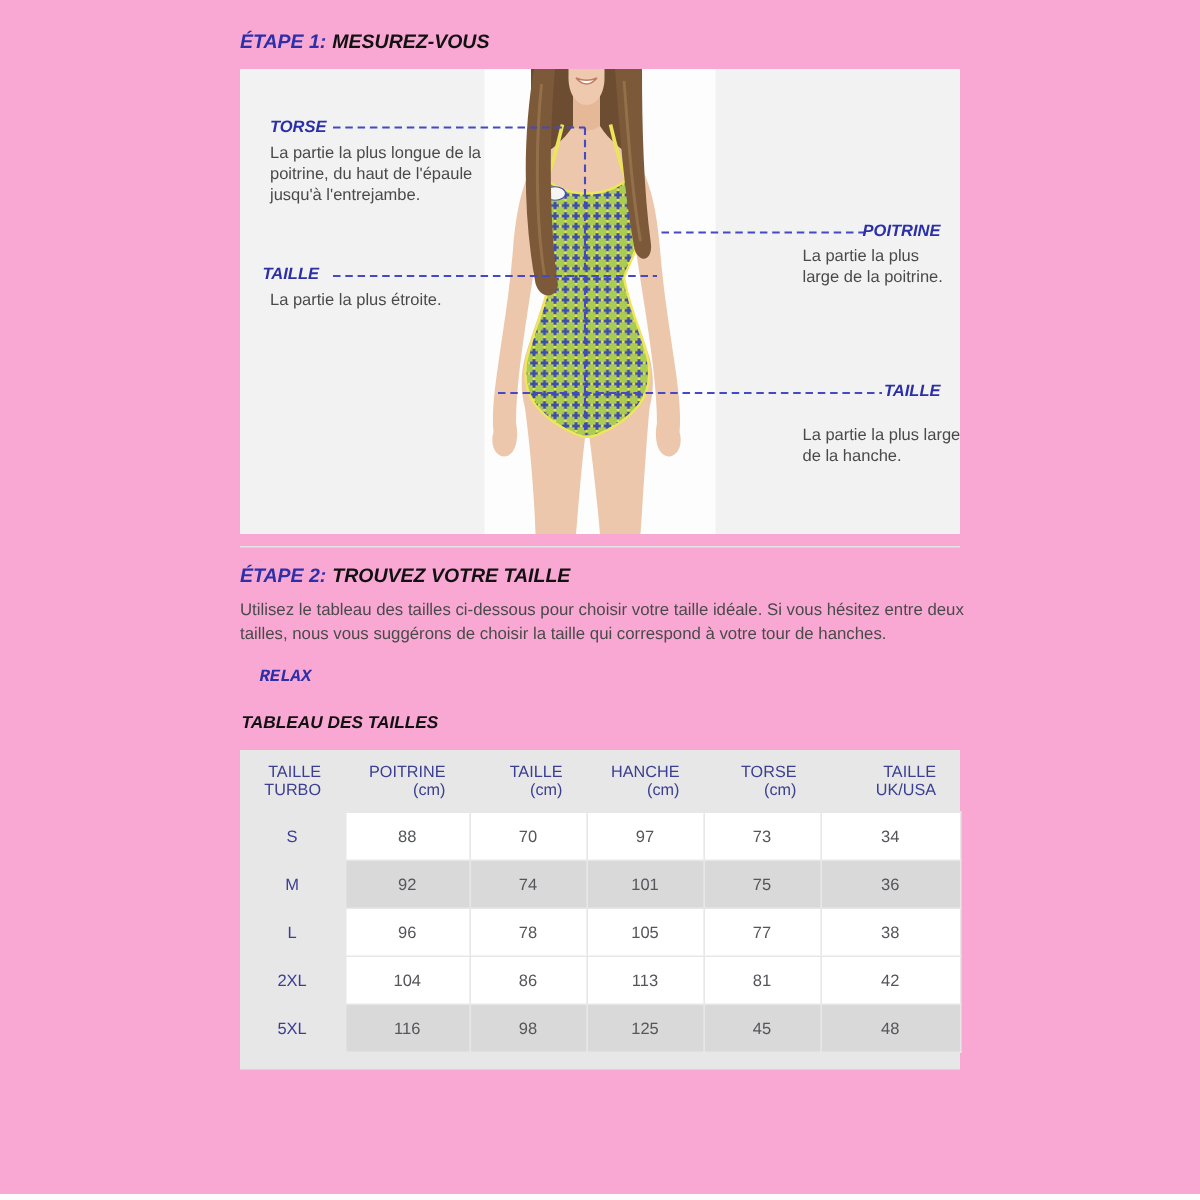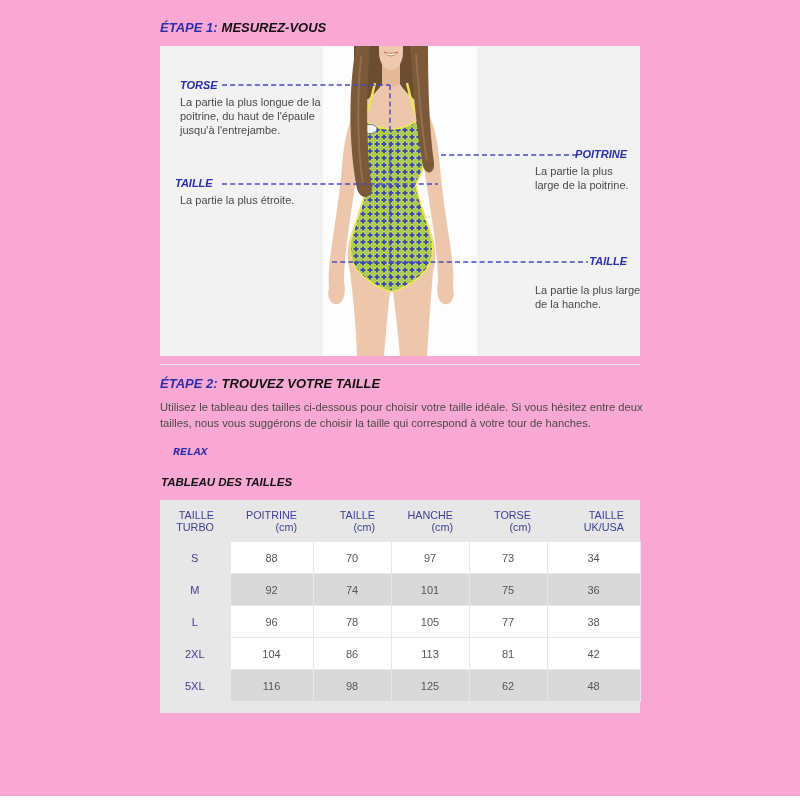--- a/index.html
+++ b/index.html
@@ -193,20 +193,20 @@
             <td class="val">86</td>
             <td class="val">113</td>
             <td class="val">81</td>
             <td class="val">42</td>
           </tr>
           <tr class="gray">
             <td class="size">5XL</td>
             <td class="val">116</td>
             <td class="val">98</td>
             <td class="val">125</td>
-            <td class="val">62</td>
+            <td class="val">45</td>
             <td class="val">48</td>
           </tr>
         </tbody>
     </table>
   </div>
 
 </div>
 
 </body></html>

